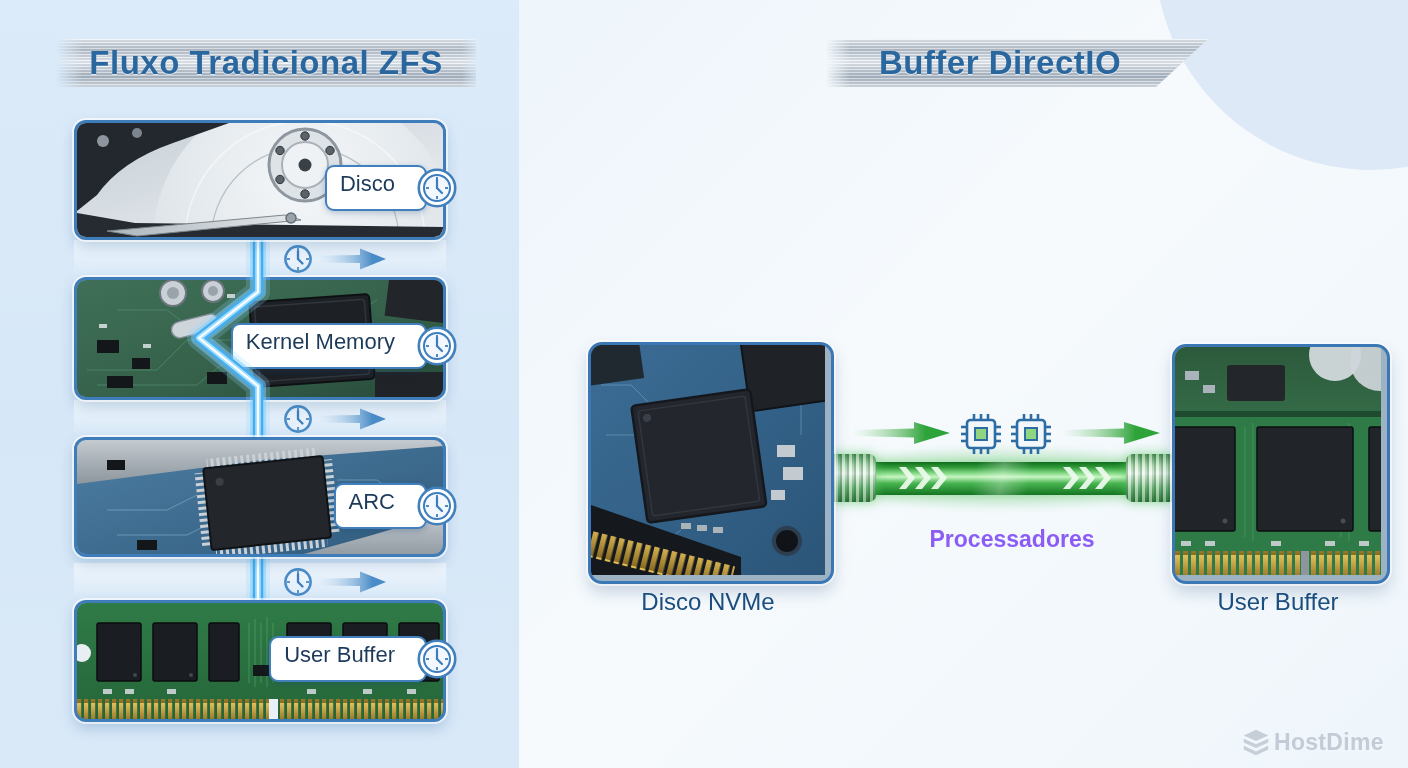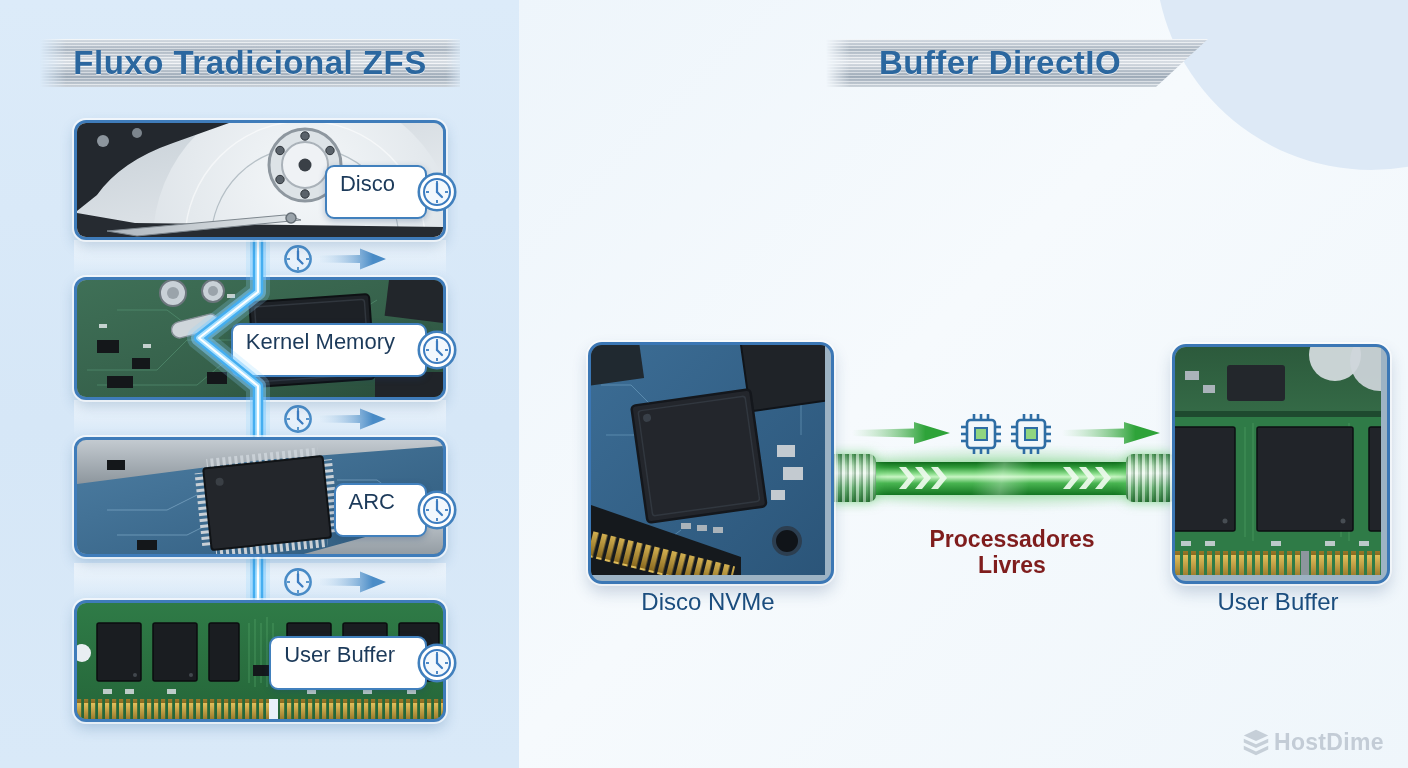--- a/index.html
+++ b/index.html
@@ -13,21 +13,21 @@
     background:linear-gradient(135deg,#eef5fb 0%,#f6fafd 45%,#eff6fb 100%);overflow:hidden;}
   .deco-circle{position:absolute;left:636px;top:-262px;width:432px;height:432px;
     border-radius:50%;background:#dde9f6;}
 
   
   .banner{position:absolute;top:39px;height:48px;display:flex;align-items:center;justify-content:center;
     background:
       repeating-linear-gradient(180deg,rgba(255,255,255,.38) 0 1px,rgba(115,130,148,.20) 1px 3px),
       linear-gradient(180deg,#eef2f6 0%,#b9c3cd 22%,#f2f5f8 48%,#a9b5c1 78%,#dfe5ea 100%);
     box-shadow:0 2px 6px rgba(60,90,120,.22);}
-  .banner-left{left:40px;width:420px;
+  .banner-left{left:56px;width:420px;
     -webkit-mask-image:linear-gradient(90deg,transparent 0,#000 26px,#000 calc(100% - 14px),rgba(0,0,0,.25) 100%);
     mask-image:linear-gradient(90deg,transparent 0,#000 26px,#000 calc(100% - 14px),rgba(0,0,0,.25) 100%);}
   .banner-right{left:307px;width:382px;
     clip-path:polygon(0 0,100% 0,calc(100% - 52px) 100%,0 100%);
     -webkit-mask-image:linear-gradient(90deg,transparent 0,#000 24px,#000 100%);
     mask-image:linear-gradient(90deg,transparent 0,#000 24px,#000 100%);}
   .banner-title{font-size:33px;font-weight:700;color:#2b679f;letter-spacing:.5px;
     text-shadow:0 1px 0 rgba(255,255,255,.65);}
   .banner-right .banner-title{padding-right:34px;}
 
@@ -35,21 +35,21 @@
   .stage{position:absolute;left:74px;width:372px;}
   .st1{top:120px;height:120px;z-index:3;}
   .st2{top:277px;height:123px;z-index:1;}
   .st3{top:437px;height:120px;z-index:3;}
   .st4{top:600px;height:122px;z-index:3;}
   .stage-art{position:absolute;inset:0;border:3px solid #3f7cba;border-radius:12px;overflow:hidden;
     box-shadow:0 0 0 2px rgba(255,255,255,.65),0 6px 14px rgba(44,99,154,.28);background:#9db3c4;}
   .stage-art svg{display:block;}
 
   .pill{position:absolute;right:19px;height:34px;background:#ffffff;border:2.5px solid #4180bd;
-    border-radius:9px;display:flex;align-items:center;padding:0 30px 16px 13px;z-index:5;
+    border-radius:9px;display:flex;align-items:center;padding:0 30px 8px 13px;z-index:5;
     box-shadow:0 2px 6px rgba(25,65,115,.28);}
   .pill-label{font-size:22px;color:#1c3a5a;white-space:nowrap;}
   .pill .badge{position:absolute;right:-33px;top:50%;transform:translateY(-50%);width:42px;height:42px;}
   .st1 .pill{top:45px;} .st2 .pill{top:46px;} .st3 .pill{top:46px;} .st4 .pill{top:36px;}
 
   .gap-row{position:absolute;left:74px;width:372px;z-index:1;
     background:linear-gradient(180deg,rgba(255,255,255,.62),rgba(214,232,248,.15));}
   .gr1{top:240px;height:37px;} .gr2{top:400px;height:37px;} .gr3{top:563px;height:37px;}
   .gap-clock{position:absolute;left:208px;top:3px;}
   .gap-arrow{position:absolute;left:246px;top:6px;}
@@ -77,21 +77,21 @@
       linear-gradient(180deg,#4d9a58 0%,#bfe8c2 25%,#eaf8ec 40%,#74bd7e 70%,#2e7d3a 100%);
     box-shadow:0 0 12px rgba(90,200,100,.6);}
   .conn-left{left:826px;} .conn-right{left:1126px;}
   .chevrons{position:absolute;top:466px;z-index:2;}
   .chev-a{left:898px;} .chev-b{left:1062px;}
   .flow-arrow{position:absolute;top:420px;z-index:2;}
   .fa-left{left:852px;} .fa-right{left:1062px;}
   .chip-icon{position:absolute;top:411px;z-index:2;}
   .chip-a{left:957px;} .chip-b{left:1007px;}
   .mid-label{position:absolute;left:902px;top:526px;width:220px;text-align:center;z-index:2;
-    font-size:23px;font-weight:700;color:#7f1d1d;line-height:26px;}
+    font-size:23px;font-weight:700;color:#8b5cf6;line-height:26px;}
 
   
   .watermark{position:absolute;left:1240px;top:727px;display:flex;align-items:center;gap:2px;z-index:4;}
   .wm-text{font-size:23px;font-weight:700;color:#c3ccd6;letter-spacing:.3px;}
 </style>
 </head>
 <body>
 
 <div class="canvas">
 
@@ -589,21 +589,20 @@
           <rect x="184" y="194" width="10" height="5"></rect>
       </g>
       <rect x="0" y="204" width="206" height="24" fill="url(#p6g)"></rect>
       <rect x="126" y="204" width="8" height="24" fill="#8d969d"></rect>
     </svg>
   </div>
   <div class="caption cap-ubuf">User Buffer</div>
 
   <div class="mid-label">
     <div>Processadores</div>
-    <div>Livres</div>
   </div>
 
   <div class="watermark">
     <svg width="32" height="30" viewBox="0 0 34 30">
       <g fill="#c6cfd8">
         <path d="M17 2 L30 8 L17 14 L4 8 Z"></path>
         <path d="M4 11.5 L17 17.5 L30 11.5 L30 15.5 L17 21.5 L4 15.5 Z"></path>
         <path d="M4 19 L17 25 L30 19 L30 23 L17 29 L4 23 Z"></path>
       </g>
     </svg>

